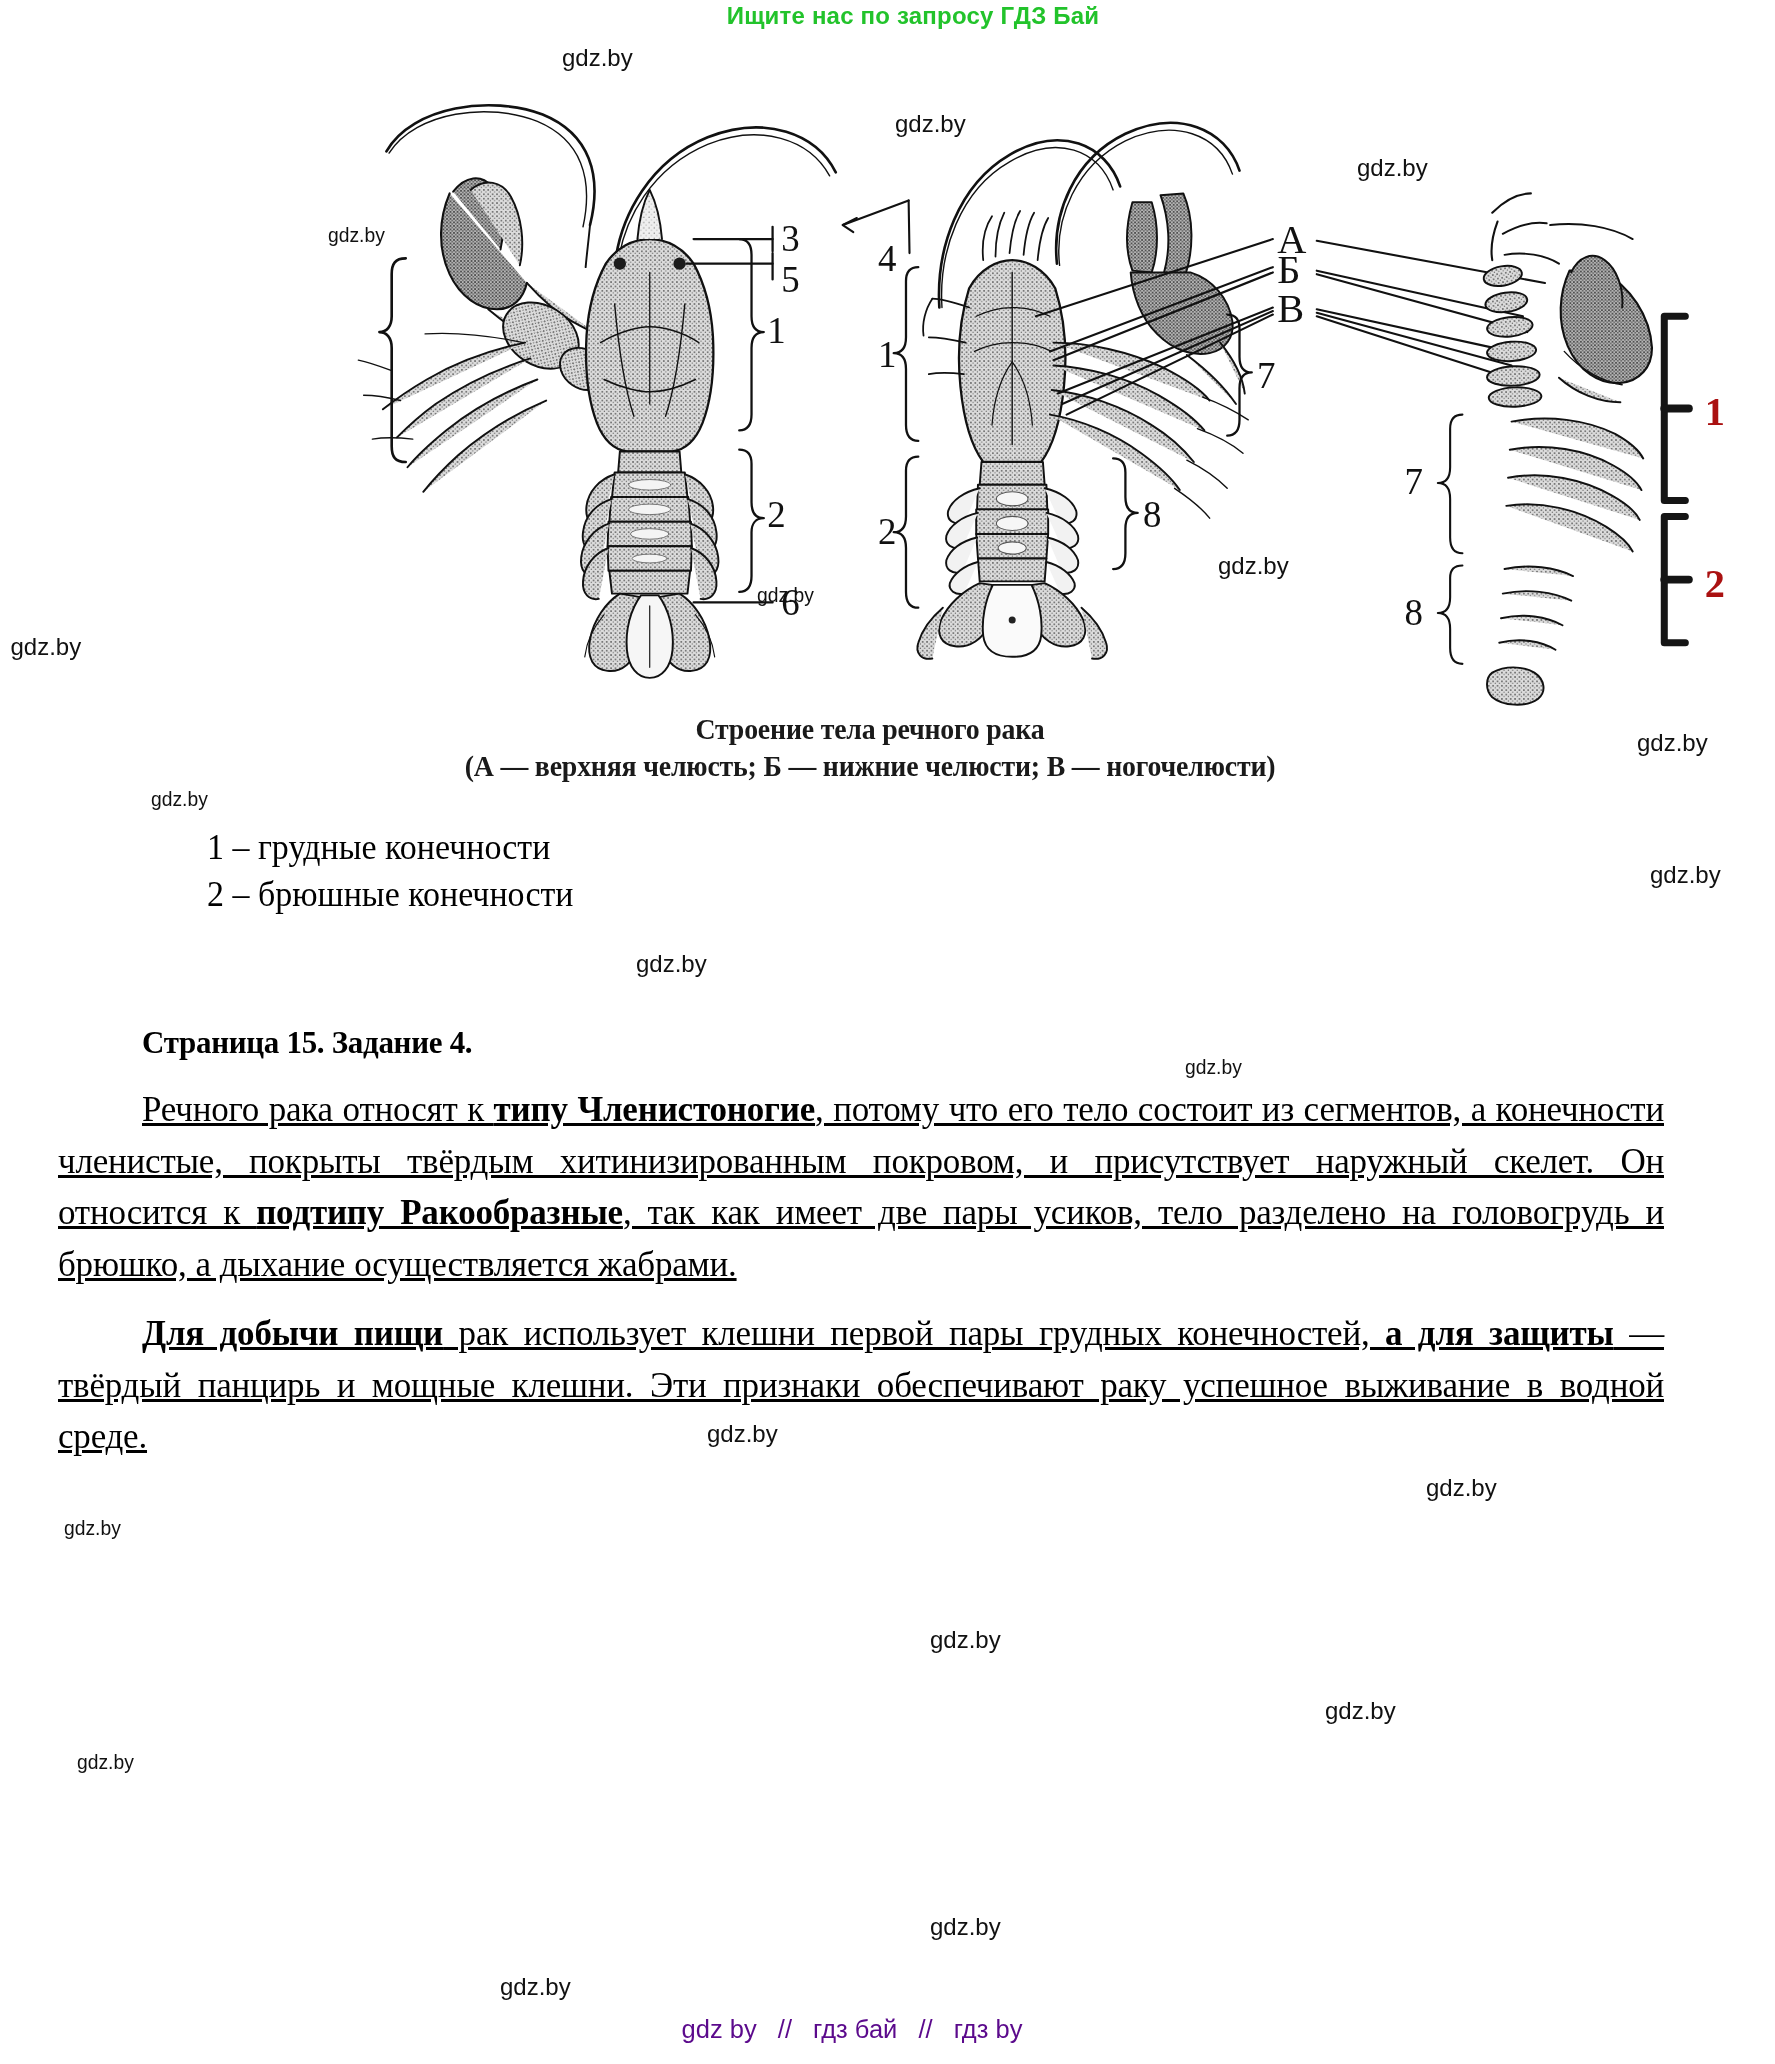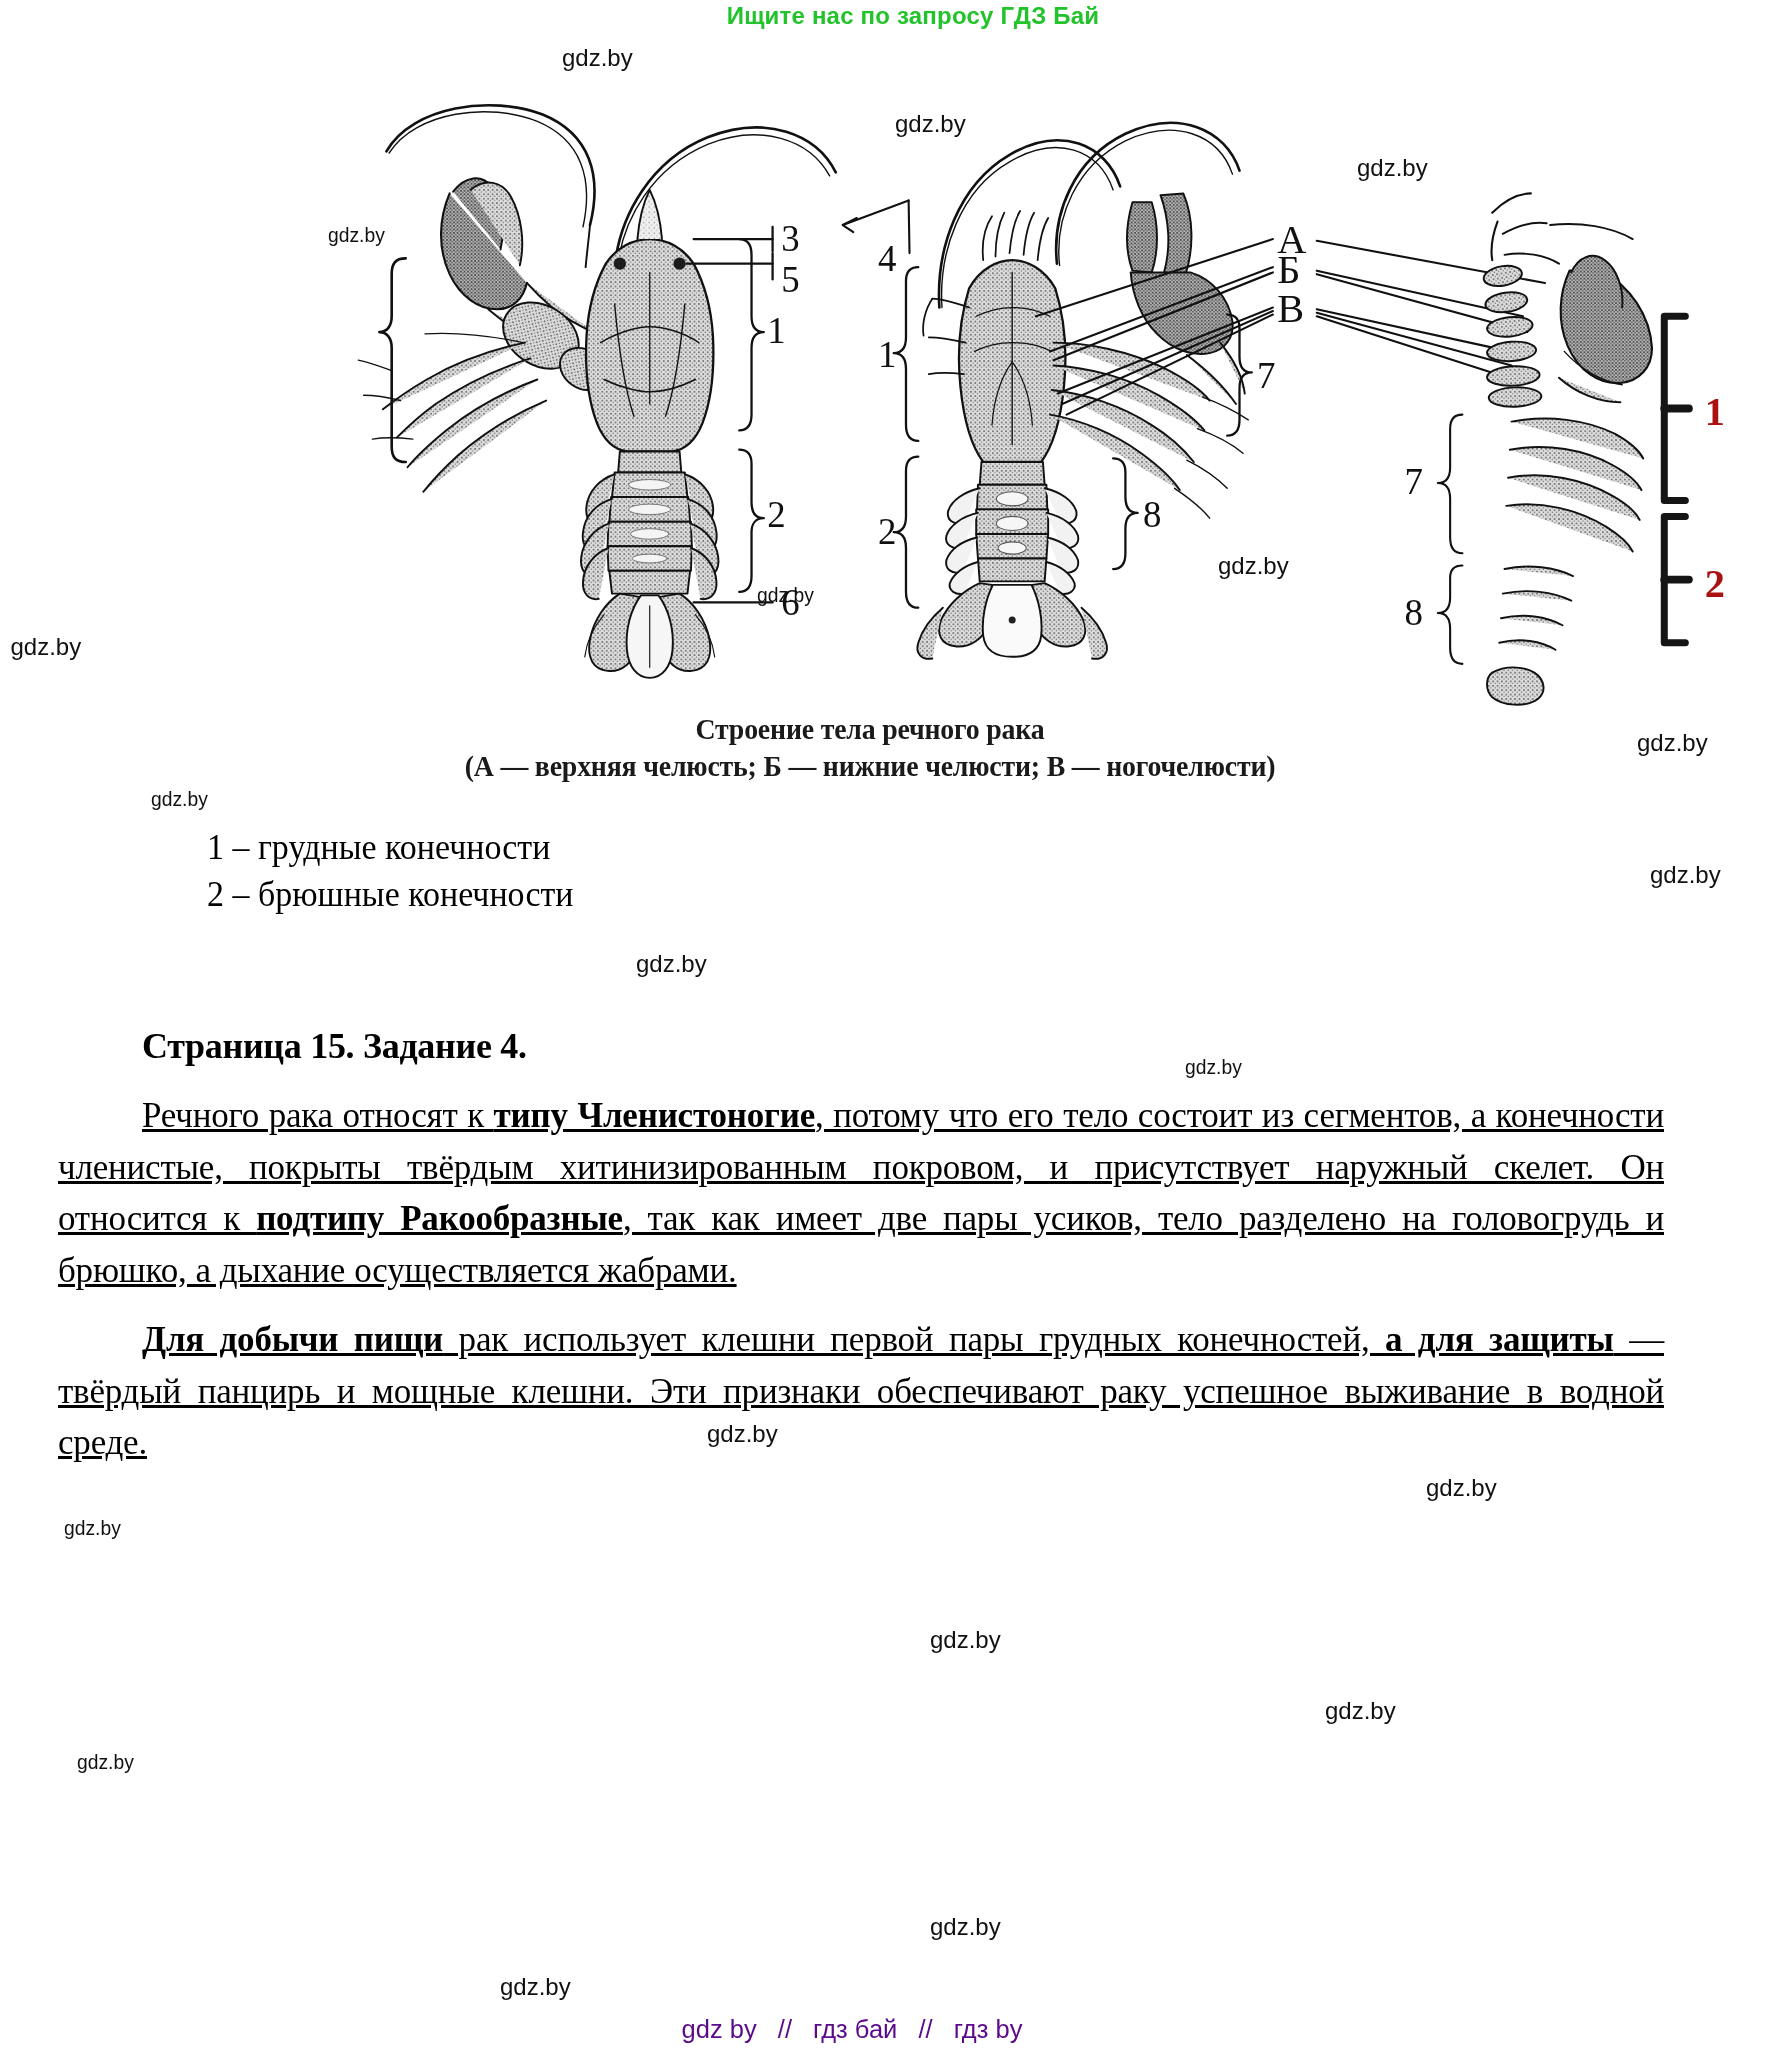--- a/index.html
+++ b/index.html
@@ -54,21 +54,21 @@
   #fig-legend .leg{
     font-size:35px;line-height:1.33;color:#000;white-space:nowrap;
     transform:scaleX(.97);transform-origin:left center;
   }
 
   
   #answer{
     position:absolute;left:58px;top:1025px;width:1606px;
   }
   #answer .head{
-    font-size:36px;font-weight:700;margin:0 0 23px 84px;
+    font-size:31px;font-weight:700;margin:0 0 23px 84px;
     letter-spacing:-0.3px;
   }
   #answer p{
     margin:0 0 0 0;
     font-size:35px;
     line-height:1.475;
     text-align:justify;
     text-justify:inter-word;
     text-indent:84px;
     letter-spacing:-0.2px;

